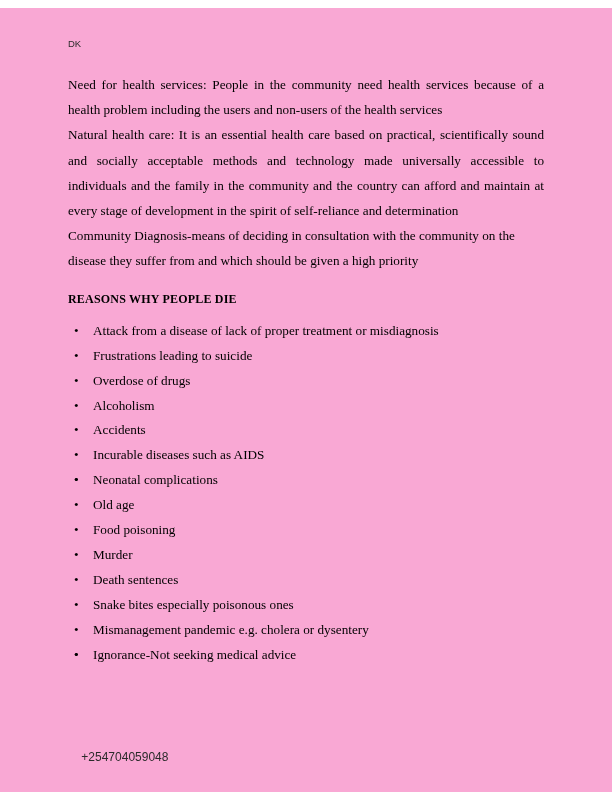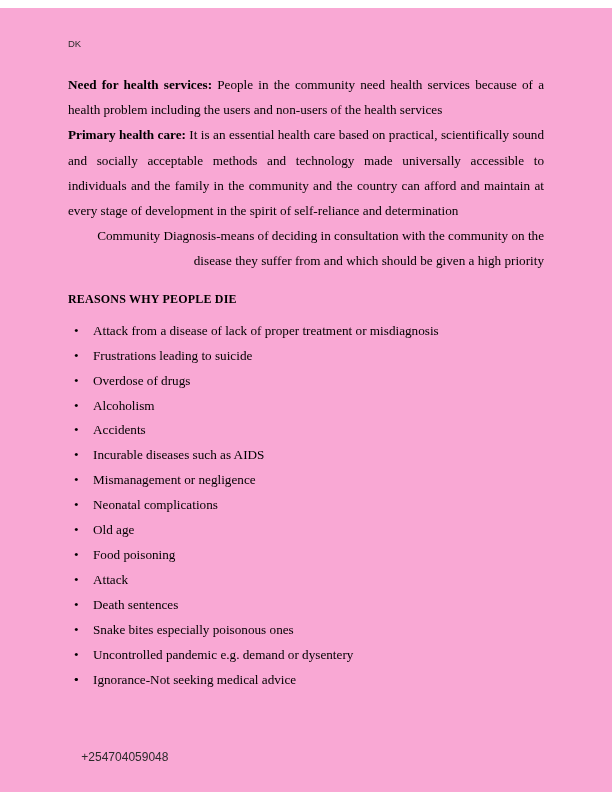--- a/index.html
+++ b/index.html
@@ -53,25 +53,25 @@
   p.para {
     margin: 0;
     font-size: 13.2px;
     line-height: 25.2px;
     text-align: justify;
     text-justify: inter-word;
     -webkit-hyphens: none;
     hyphens: none;
   }
   p.para.last-left {
-    text-align: right;
+    text-align: left;
   }
 
   .lead {
-    font-weight: bold;
+    font-weight: normal;
   }
 
   h2.section-heading {
     margin: 0;
     padding-top: 13px;
     font-size: 12px;
     line-height: 25.2px;
     font-weight: bold;
     letter-spacing: 0.2px;
   }
@@ -118,41 +118,41 @@
 
   <div class="doc-header">
     <div class="line">DK</div>
   </div>
 
   <div class="content">
 
     <p class="para"><span class="lead">Need for health services:</span><span> People in the community need health services because of a health problem including the users and non-users of the health services</span></p>
 
 
-    <p class="para"><span class="lead">Primary health care:</span><span> It is an essential health care based on practical, scientifically sound and socially acceptable methods and technology made universally accessible to individuals and the family in the community and the country can afford and maintain at every stage of development in the spirit of self-reliance and determination</span></p>
+    <p class="para"><span class="lead">Natural health care:</span><span> It is an essential health care based on practical, scientifically sound and socially acceptable methods and technology made universally accessible to individuals and the family in the community and the country can afford and maintain at every stage of development in the spirit of self-reliance and determination</span></p>
 
     <p class="para last-left"><span>Community Diagnosis-means of deciding in consultation with the community on the disease they suffer from and which should be given a high priority</span></p>
 
     <h2 class="section-heading">REASONS WHY PEOPLE DIE</h2>
 
     <ul class="reasons">
       <li><span class="bullet">•</span><span>Attack from a disease of lack of proper treatment or misdiagnosis</span></li>
       <li><span class="bullet">•</span><span>Frustrations leading to suicide</span></li>
       <li><span class="bullet">•</span><span>Overdose of drugs</span></li>
       <li><span class="bullet">•</span><span>Alcoholism</span></li>
       <li><span class="bullet">•</span><span>Accidents</span></li>
       <li><span class="bullet">•</span><span>Incurable diseases such as AIDS</span></li>
-      <li><span class="bullet">•</span><span>Mismanagement or negligence</span></li>
+      <li><span class="bullet">•</span></li>
       <li><span class="bullet">•</span><span>Neonatal complications</span></li>
       <li><span class="bullet">•</span><span>Old age</span></li>
       <li><span class="bullet">•</span><span>Food poisoning</span></li>
-      <li><span class="bullet">•</span><span>Attack</span></li>
+      <li><span class="bullet">•</span><span>Murder</span></li>
       <li><span class="bullet">•</span><span>Death sentences</span></li>
       <li><span class="bullet">•</span><span>Snake bites especially poisonous ones</span></li>
-      <li><span class="bullet">•</span><span>Uncontrolled pandemic e.g. demand or dysentery</span></li>
+      <li><span class="bullet">•</span><span>Mismanagement pandemic e.g. cholera or dysentery</span></li>
       <li><span class="bullet">•</span></li>
       <li><span class="bullet">•</span><span>Ignorance-Not seeking medical advice</span></li>
     </ul>
 
   </div>
 
   <div class="doc-footer">
     <span>+254704059048</span>
   </div>
 

